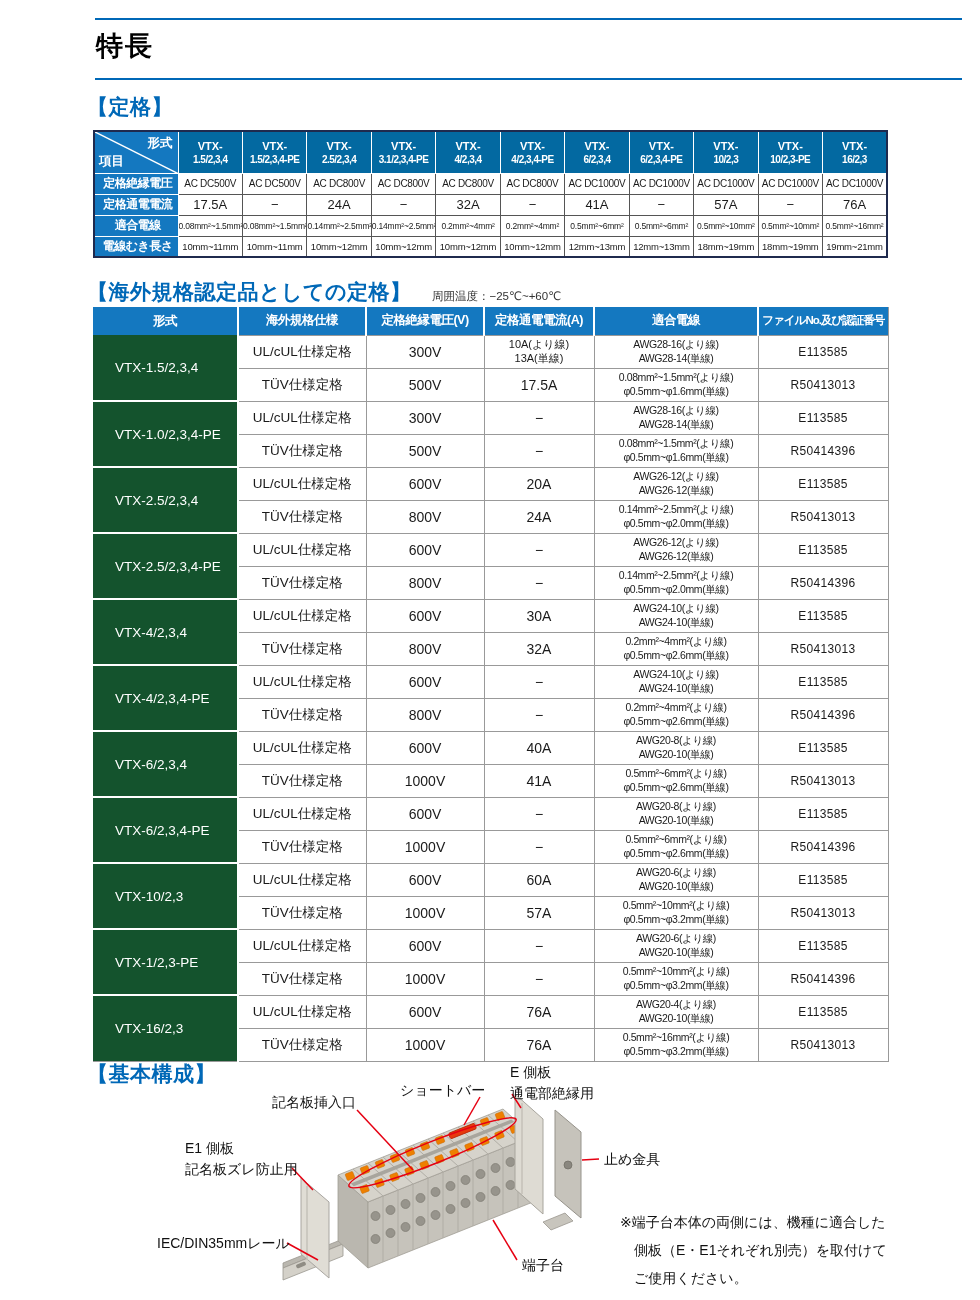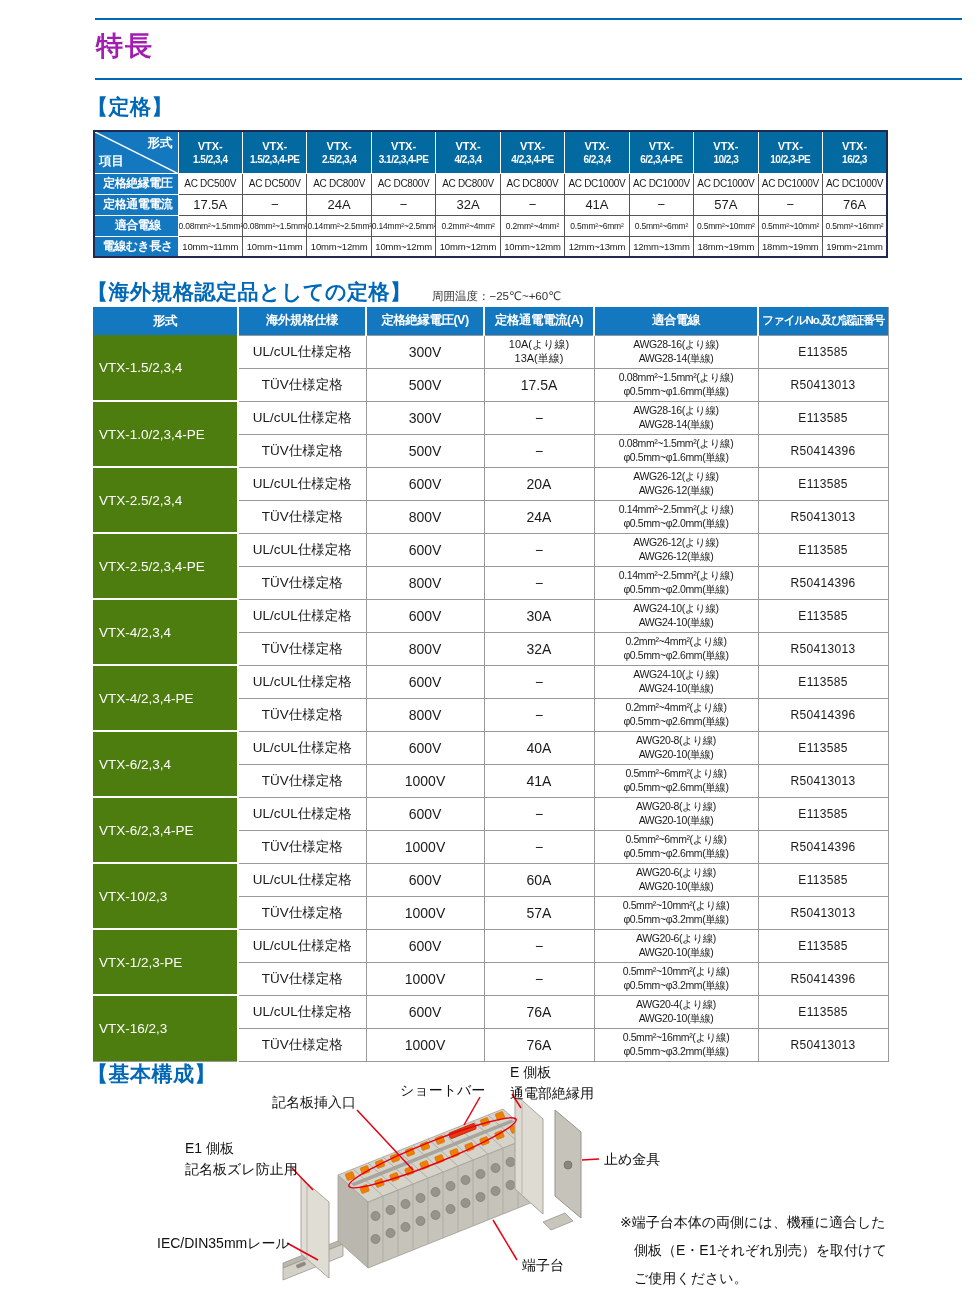--- a/index.html
+++ b/index.html
@@ -5,21 +5,21 @@
   html,body{margin:0;padding:0}
   body{
     width:980px;height:1300px;background:#ffffff;position:relative;overflow:hidden;
     font-family:"Liberation Sans","DejaVu Sans",sans-serif;color:#1a1a1a;
   }
   .abs{position:absolute}
   h1,h2{margin:0;padding:0}
 
   
   #rule-top{left:95px;right:18px;top:18px;height:2px;background:#0068b7}
-  #page-title{left:96px;top:28px;font-size:27px;font-weight:bold;color:#a21caf;letter-spacing:2px}
+  #page-title{left:96px;top:28px;font-size:27px;font-weight:bold;color:#000000;letter-spacing:2px}
   #rule-mid{left:95px;right:18px;top:78px;height:2px;background:#0068b7}
   .sec-heading{font-size:21px;font-weight:bold;color:#0068b7;letter-spacing:.5px;white-space:nowrap}
   #ratings-heading{left:87px;top:93px}
   #overseas-heading{left:87px;top:278px}
   #ambient-note{left:432px;top:289px;font-size:11.5px;color:#333;white-space:nowrap}
   #construction-heading{left:87px;top:1060px}
 
   
   table{border-collapse:collapse;table-layout:fixed}
   #ratings-table{left:93px;top:130px;width:795px;border:2px solid #1f2a4e}
@@ -39,21 +39,21 @@
   .r1{font-size:13px}
   .r2{font-size:8.5px;letter-spacing:-.2px}
   .r3{font-size:9.5px;letter-spacing:-.2px}
 
   
   #overseas-table{left:93px;top:307px;width:795px;border-right:1px solid #999;border-bottom:1px solid #999}
   #t2-head-row{height:28px}
   .t2-h{background:#1478c0;color:#fff;font-size:12.5px;font-weight:bold;border-left:2px solid #fff;letter-spacing:-.5px;white-space:nowrap;overflow:hidden;text-align:center;padding:0}
   .t2-h.c0{border-left:none}
   .t2-h.c5{font-size:11.5px;letter-spacing:-1px}
-  .t2-model{background:#4d7c0f;color:#fff;font-size:13.5px;font-weight:normal;text-align:left;padding:0 0 0 6px;border-top:2px solid #fff;border-right:2px solid #fff;white-space:nowrap;overflow:hidden}
+  .t2-model{background:#14532d;color:#fff;font-size:13.5px;font-weight:normal;text-align:left;padding:0 0 0 22px;border-top:2px solid #fff;border-right:2px solid #fff;white-space:nowrap;overflow:hidden}
   .t2-model.first{border-top:none}
   #overseas-table td{border:1px solid #999;background:#fff;text-align:center;vertical-align:middle;height:32px;padding:0;white-space:nowrap;overflow:hidden}
   .t2-spec{font-size:13.5px}
   .t2-v{font-size:14px}
   .t2-cur{font-size:14px}
   .t2-cur.two div{font-size:11px;line-height:1.25}
   .t2-wire div{font-size:10.5px;line-height:1.3;letter-spacing:-.4px}
   .t2-file{font-size:12px;letter-spacing:.3px}
 
   

